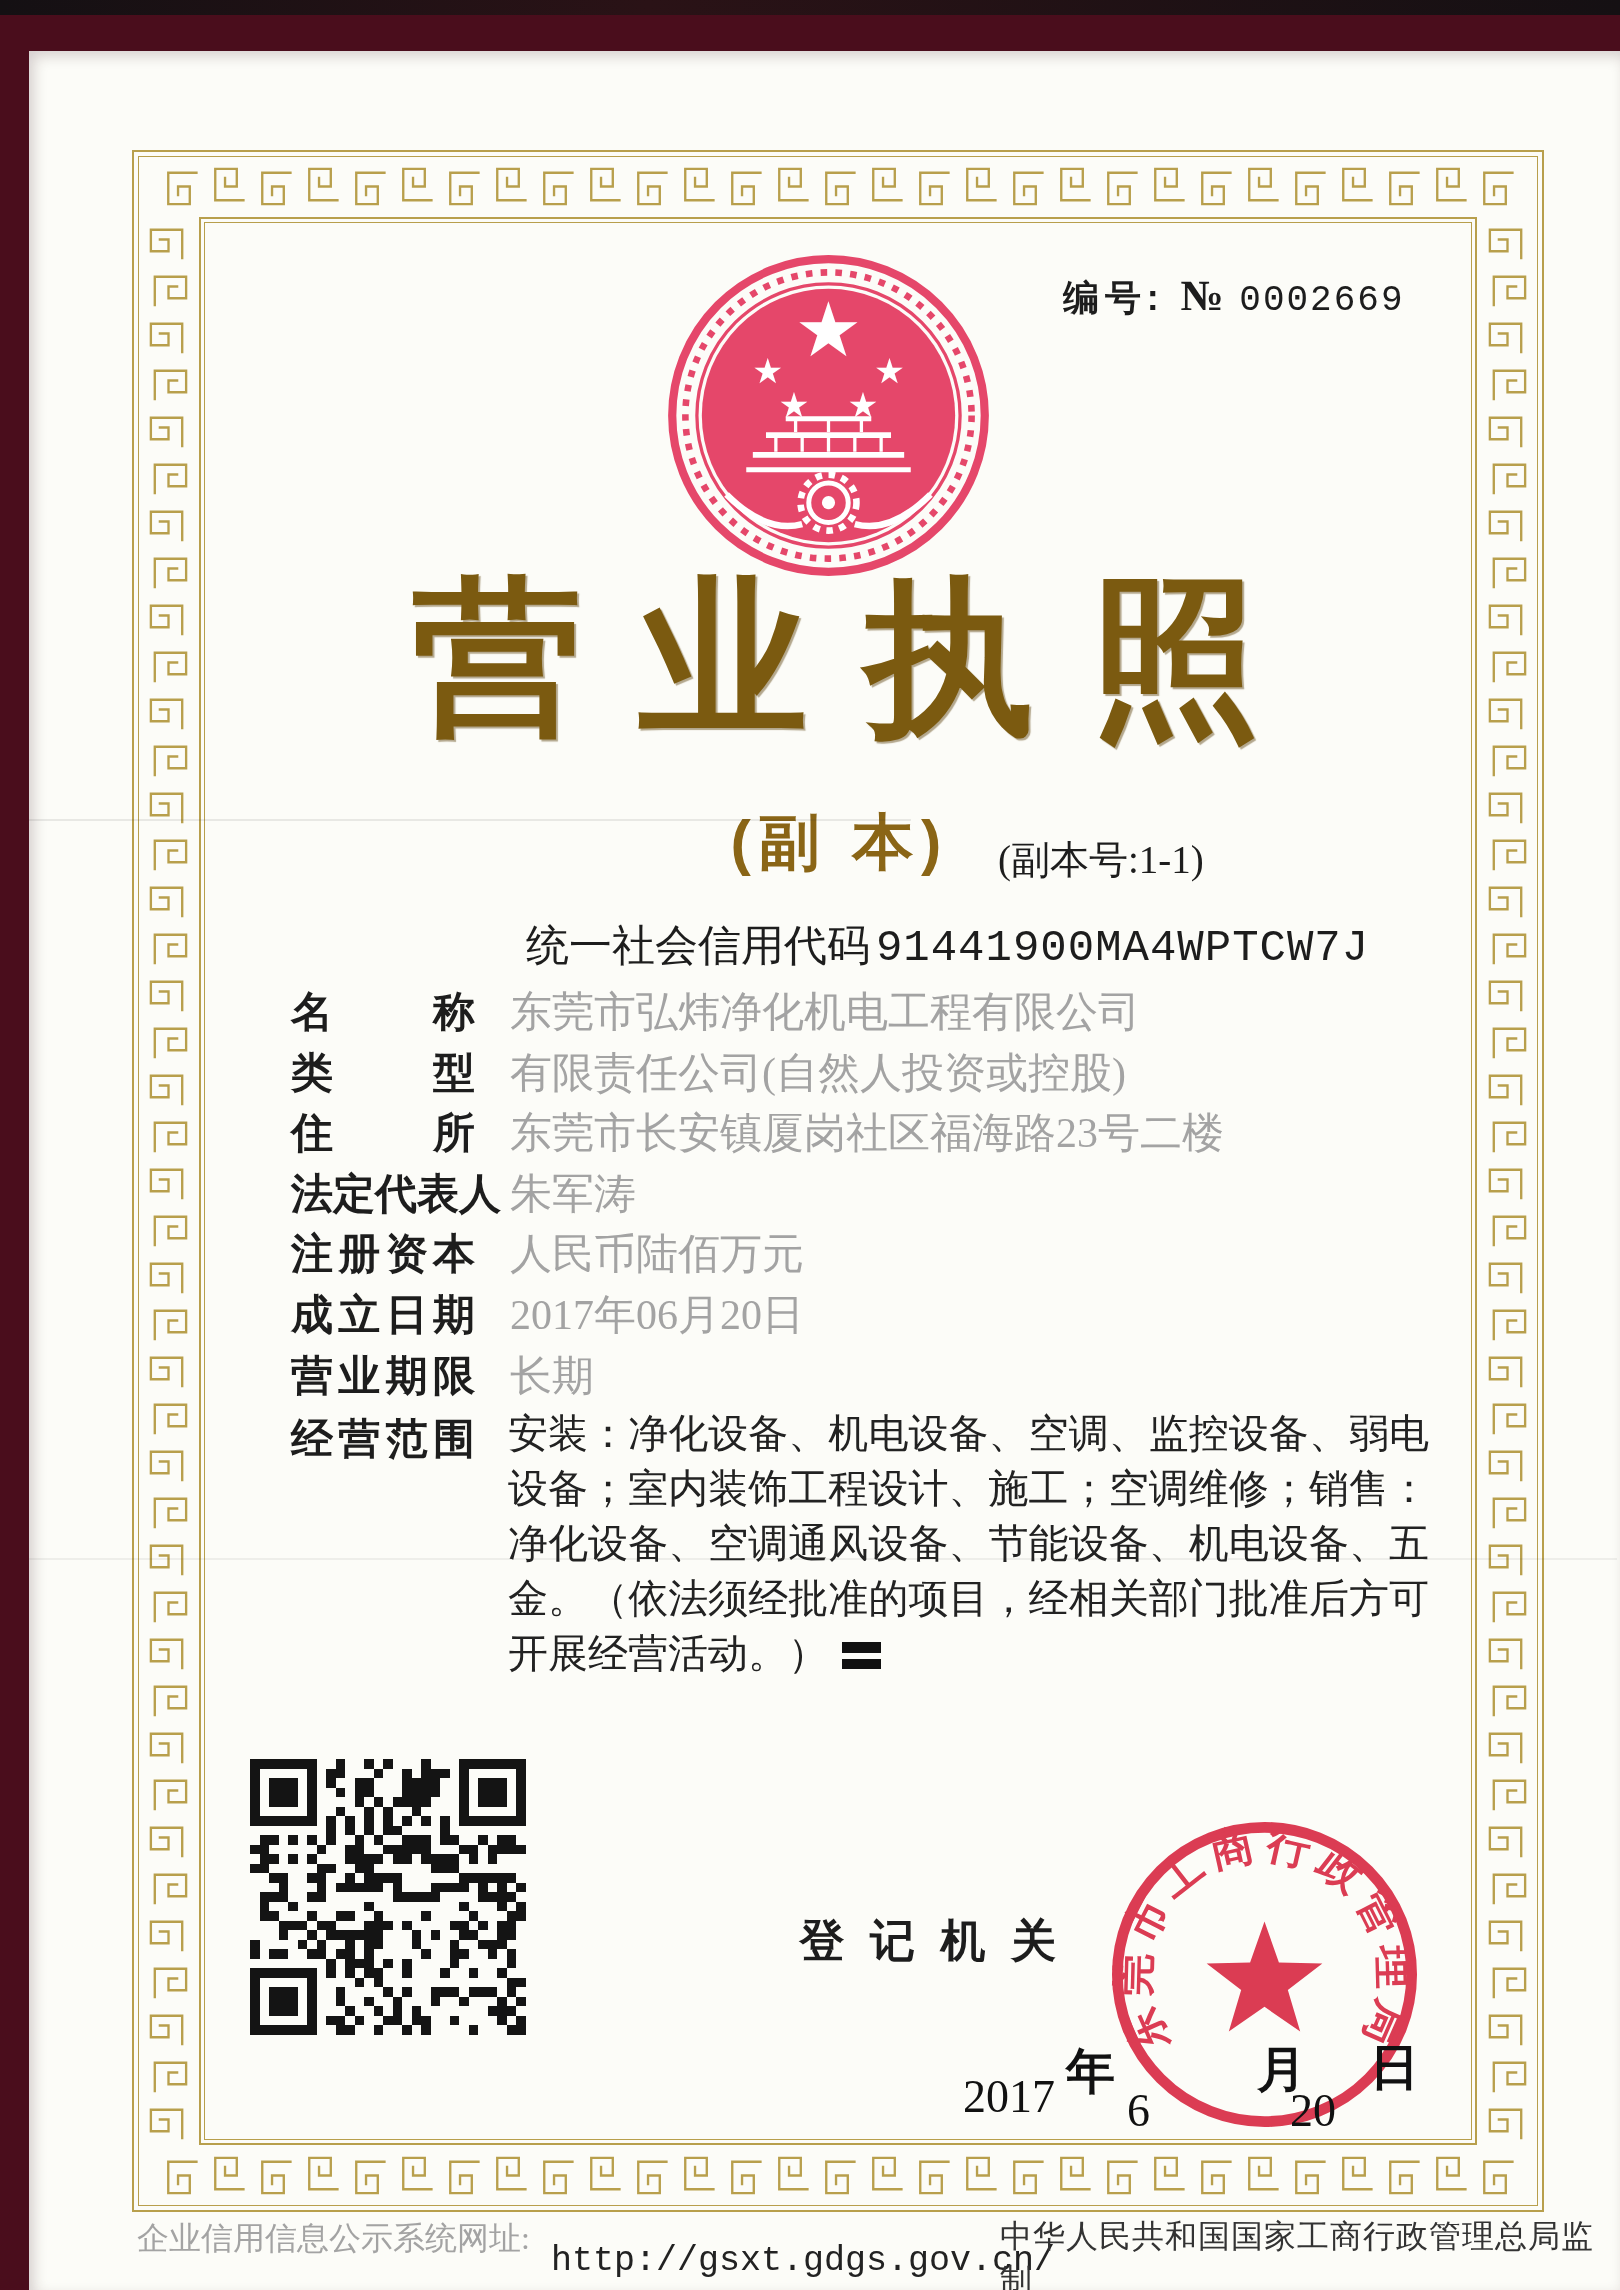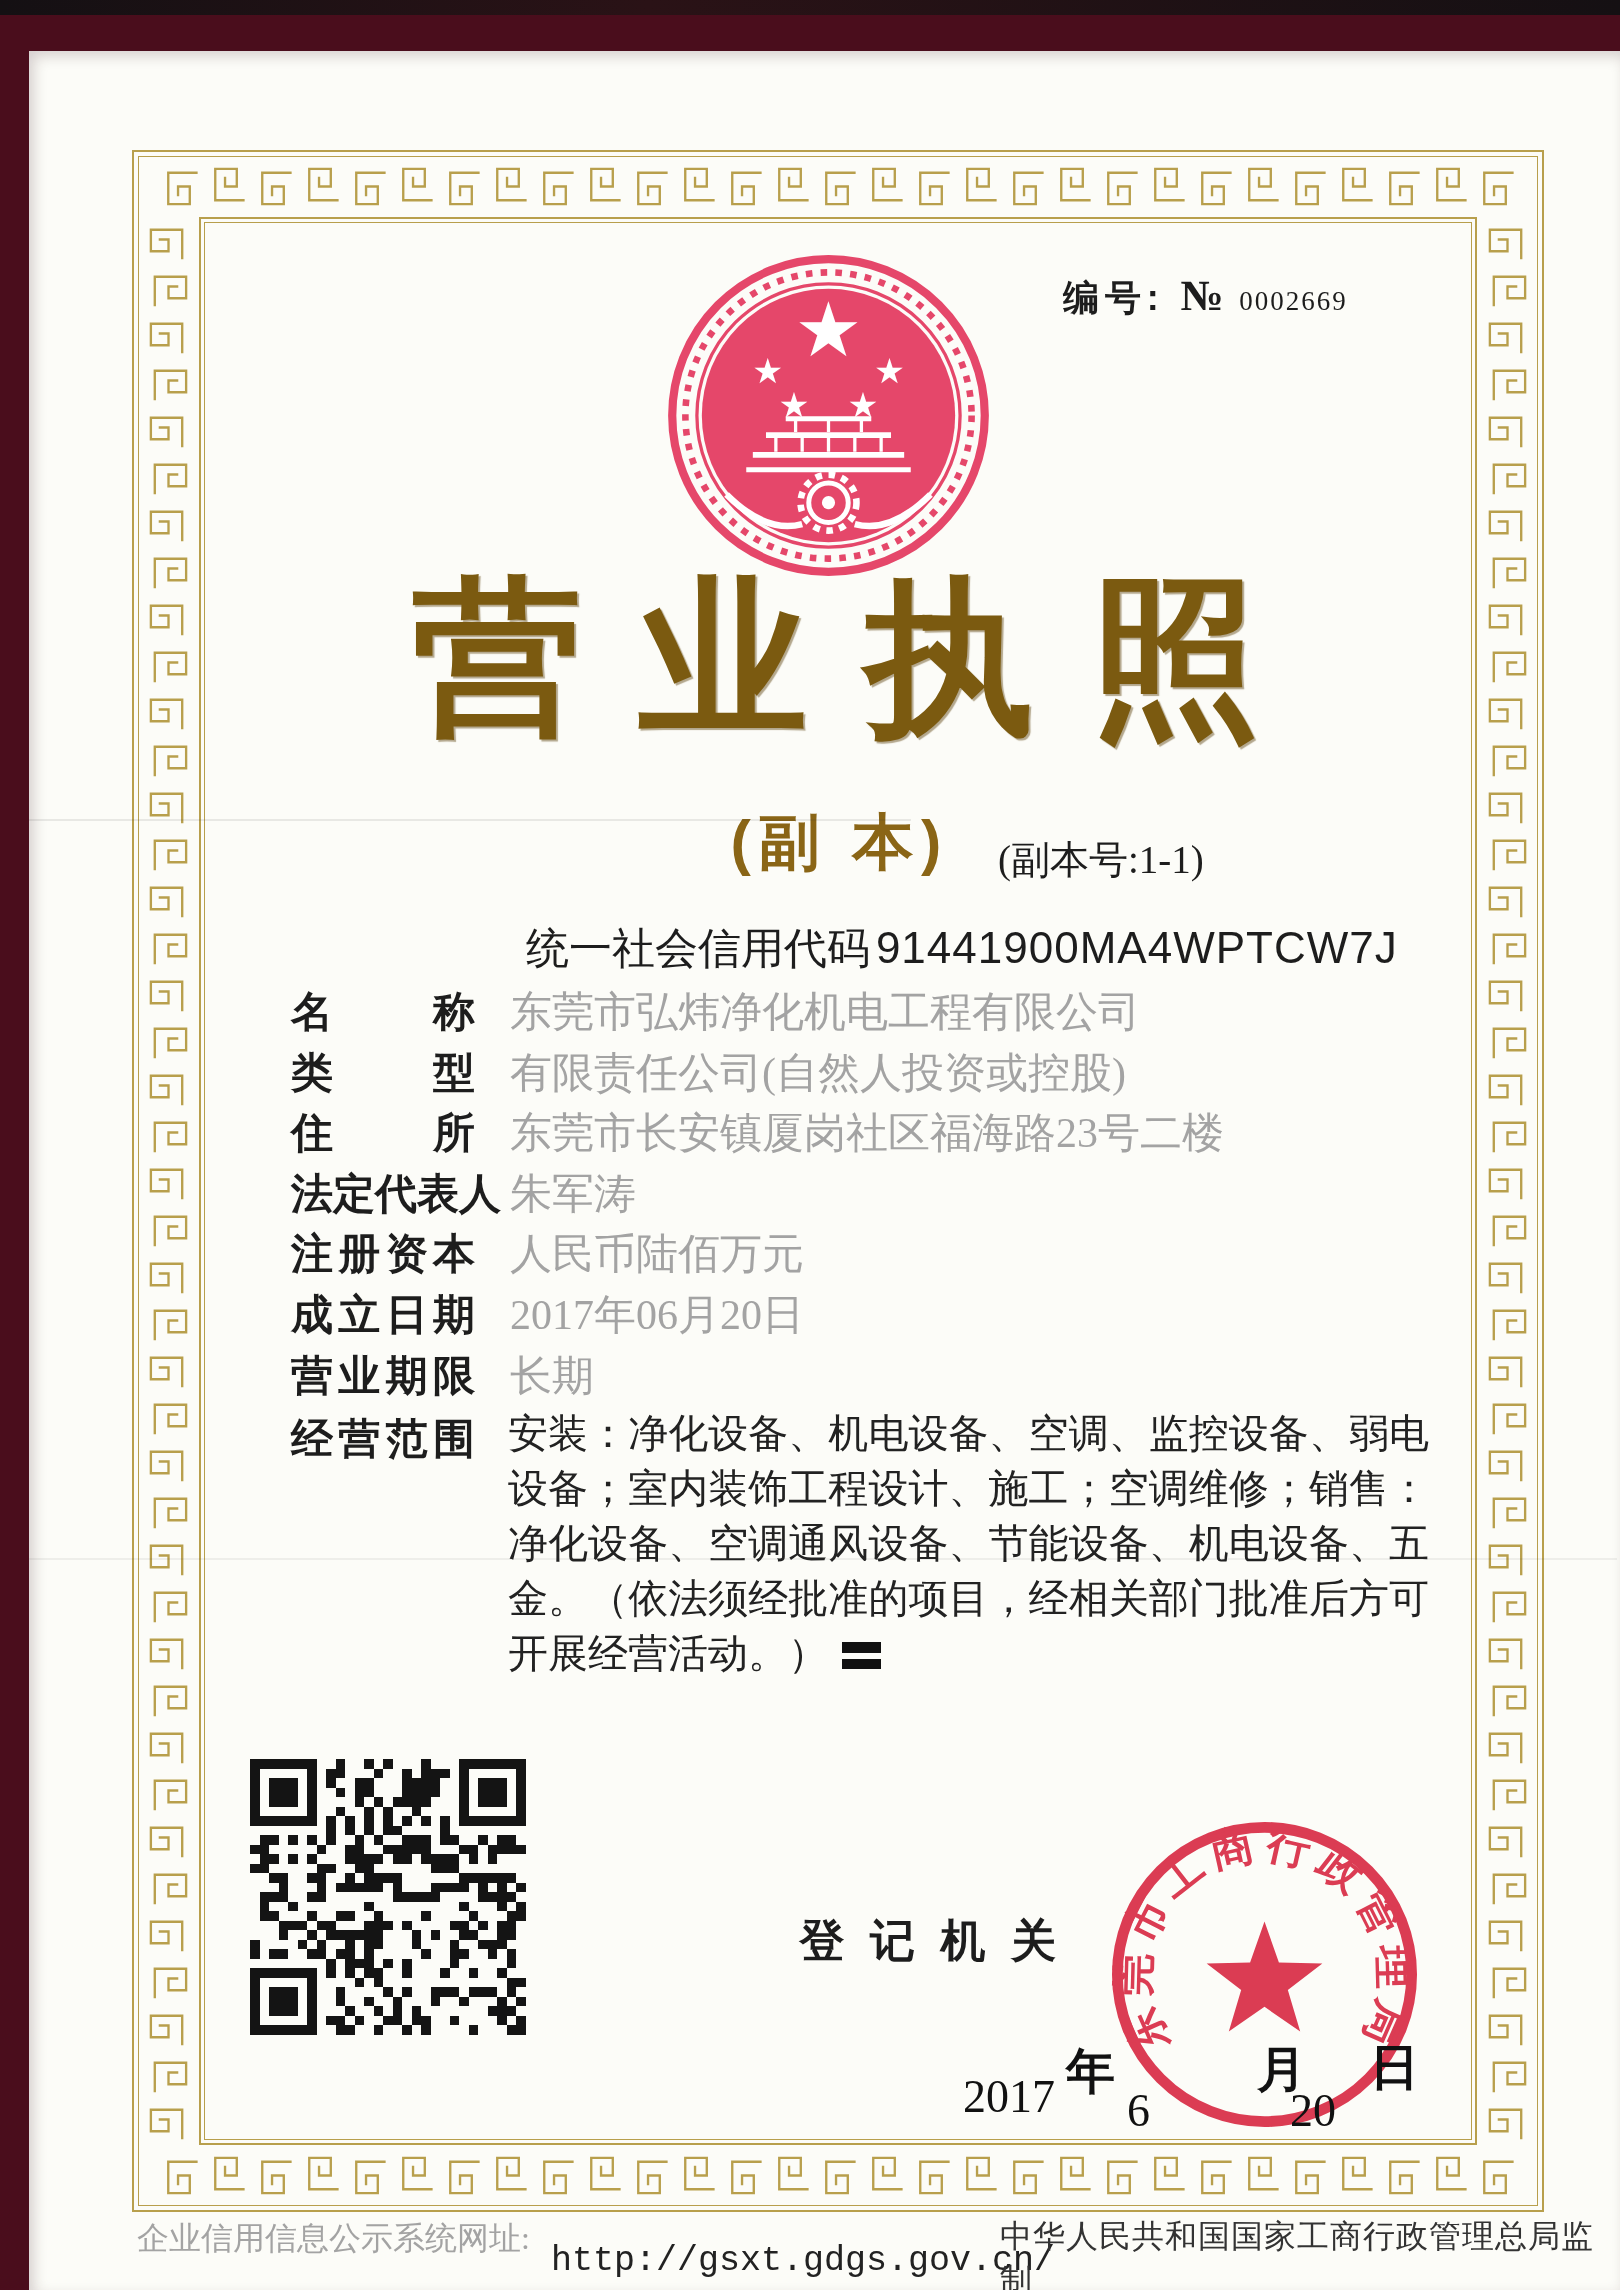--- a/index.html
+++ b/index.html
@@ -20,30 +20,30 @@
   .strip{position:absolute;display:flex;align-items:center;justify-content:center;}
   .strip.h{left:9.8px;width:1389px;height:51px;}
   .strip.top{top:8.8px;} .strip.bottom{bottom:8.8px;}
   .strip.v{top:65px;height:1929px;width:51px;justify-content:center;}
   .strip.left{left:8.8px;} .strip.right{right:8.8px;}
   
   .abs{position:absolute;}
   .serial{left:1063px;top:271px;display:flex;align-items:baseline;gap:15.7px;color:var(--ink);}
   .serial .zh{font-size:36px;font-weight:700;letter-spacing:5.9px;}
   .serial .no{font-family:"Liberation Serif",serif;font-size:43px;font-weight:700;}
-  .serial .digits{font-family:Liberation Serif, serif;font-size:27px;letter-spacing:2px;}
+  .serial .digits{font-family:Liberation Mono, monospace;font-size:36px;letter-spacing:2px;}
   .title{left:132px;top:573px;width:1408px;text-align:center;font-size:169px;font-weight:800;
          color:var(--title-gold);letter-spacing:57px;text-indent:57px;line-height:1;
          text-shadow:2px 2px 1px rgba(90,65,10,.45);}
   .subtitle{left:132px;top:802px;width:1408px;text-align:center;font-size:61px;font-weight:800;
             color:#8a6516;letter-spacing:7.8px;text-indent:7.8px;}
   .copy-no{left:998px;top:833px;font-size:39px;color:var(--ink);font-family:"Liberation Serif",serif;}
   .credit{left:526px;top:898px;display:flex;align-items:baseline;gap:5.9px;color:var(--ink);}
   .credit .lab{font-size:43px;font-weight:400;}
-  .credit .code{font-family:Liberation Sans, sans-serif;font-size:44px;letter-spacing:1px;margin-top:25px;}
+  .credit .code{font-family:Liberation Mono, monospace;font-size:44px;letter-spacing:1px;margin-top:25px;}
   .field-row{position:absolute;left:0;width:1620px;height:55px;}
   .field-label{position:absolute;left:291px;width:184px;display:flex;justify-content:space-between;
                font-size:42px;font-weight:800;color:var(--ink);}
   .field-value{position:absolute;left:510px;font-size:42px;color:#a3a3a3;font-family:"Liberation Serif",serif;white-space:nowrap;}
   .scope-label{left:291px;top:1411px;width:184px;display:flex;justify-content:space-between;
                font-size:42px;font-weight:800;color:var(--ink);}
   .scope-text{left:508px;top:1406px;width:921px;font-size:40px;line-height:55px;color:#222;
               font-family:"Liberation Serif",serif;text-align:justify;}
   .scope-mark{display:inline-block;width:39px;height:27.4px;margin-left:13.7px;vertical-align:-2px;
               background:linear-gradient(#111 0 10.8px,transparent 10.8px 16.7px,#111 16.7px 27.4px);}

